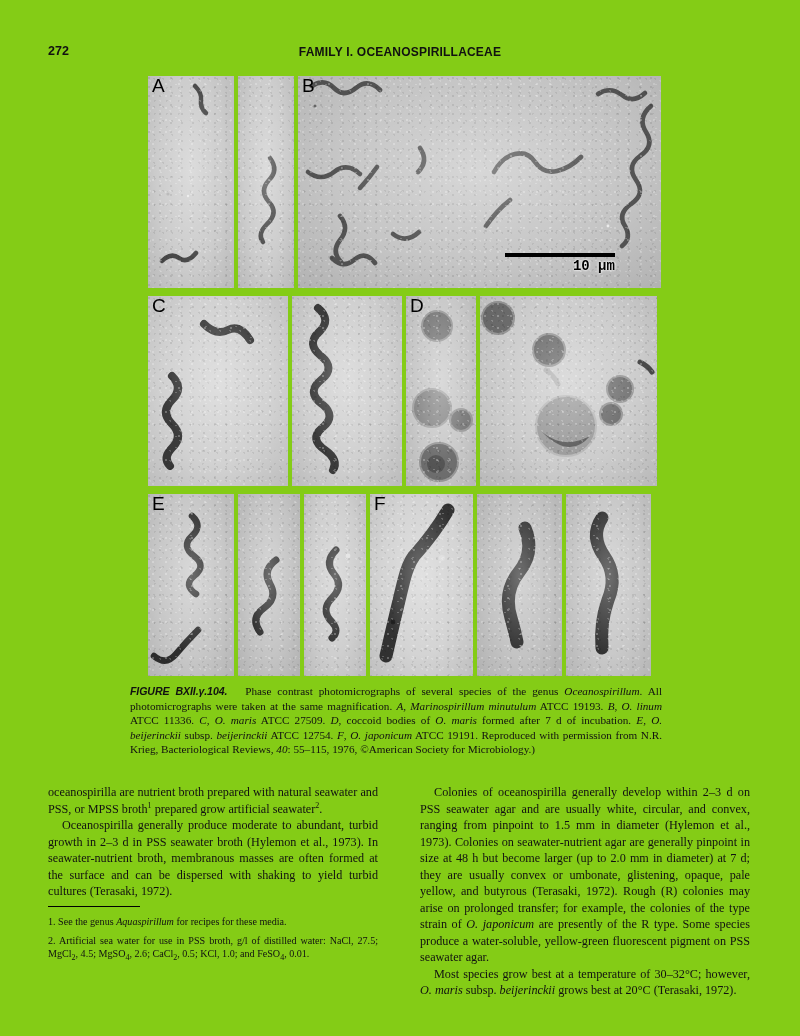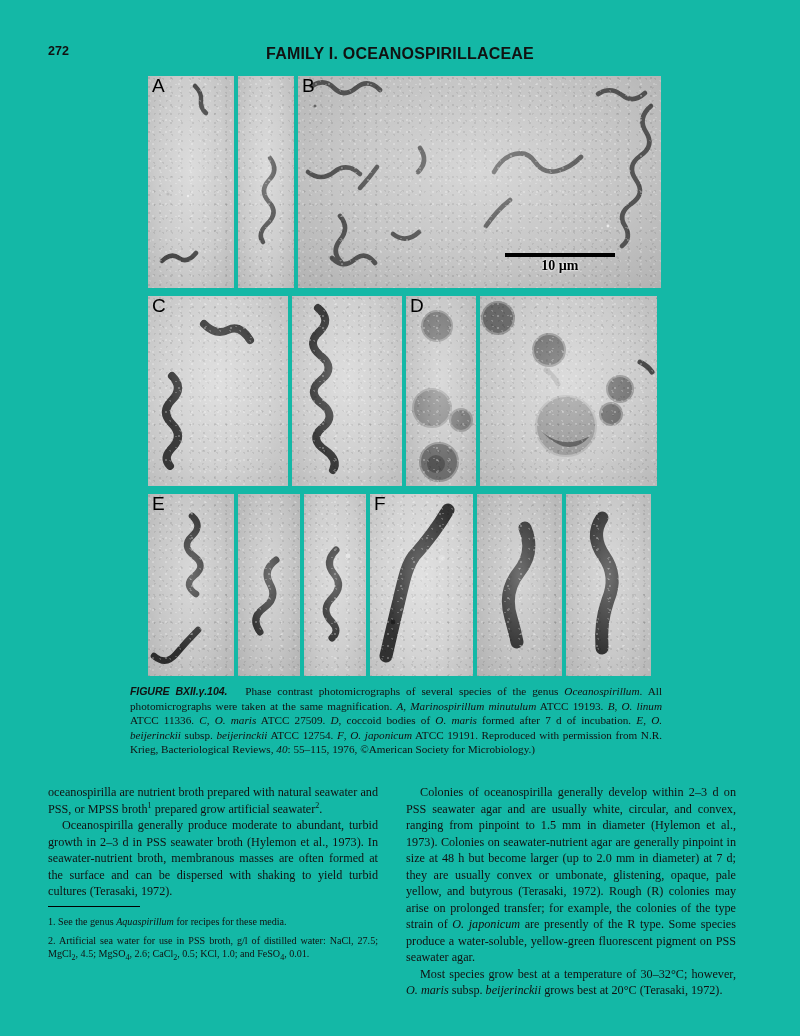--- a/index.html
+++ b/index.html
@@ -4,35 +4,35 @@
 <style>
   html,body{margin:0;padding:0;}
   body{
     width:800px;height:1036px;
     background:#ffffff;
     font-family:"Liberation Serif", serif;
     color:#111;
     position:relative;
     overflow:hidden;
   }
-  .page{position:absolute;inset:0;background:#14b8a6;}
+  .page{position:absolute;inset:0;background:#84cc16;}
 
   
   .runhead{
     position:absolute;left:0;right:0;top:44px;height:16px;
   }
   .folio{
     position:absolute;left:48px;top:0;
     font-family:"Liberation Sans", sans-serif;
     font-weight:bold;font-size:12.5px;letter-spacing:0px;
   }
   .runtitle{
     position:absolute;left:0;right:0;top:1px;text-align:center;
     font-family:"Liberation Sans", sans-serif;
-    font-weight:bold;font-size:16px;letter-spacing:.2px;
+    font-weight:bold;font-size:12px;letter-spacing:.2px;
   }
 
   
   .figure{position:absolute;left:148px;top:76px;width:513px;}
   .fig-row{display:flex;gap:4px;margin-bottom:8px;}
   .panel{position:relative;overflow:hidden;background:#c9c9c9;}
   .panel .plabel{
     position:absolute;left:4px;top:0px;z-index:6;
     font-family:"Liberation Sans", sans-serif;
     font-size:19px;font-weight:400;color:#000;
@@ -54,40 +54,40 @@
   .vign{
     position:absolute;inset:0;pointer-events:none;
     background:radial-gradient(ellipse at 50% 45%, rgba(255,255,255,.30) 0%, rgba(255,255,255,0) 55%, rgba(0,0,0,.10) 100%);
   }
   .scalebar{
     position:absolute;z-index:7;
     left:57%;bottom:14px;
   }
   .scalebar .bar{height:4px;background:#000;width:110px;}
   .scalebar .slabel{
-    margin-top:1px;text-align:center;width:110px;
-    font-family:Liberation Serif, serif;
+    margin-top:1px;text-align:right;width:110px;
+    font-family:Liberation Mono, monospace;
     font-weight:bold;font-size:14px;color:#000;
     text-shadow:0 0 2px #fff,0 0 3px #fff;
   }
 
   
   .caption{
     position:absolute;left:130px;top:684px;width:532px;
     font-size:11.2px;line-height:1.30;text-align:justify;
     font-family:"Liberation Serif", serif;
   }
   .caption b{font-family:"Liberation Sans", sans-serif;font-size:10.6px;letter-spacing:-.1px;font-style:italic;}
   .caption i{font-style:italic;}
 
   
   .cols{position:absolute;left:48px;top:784px;width:704px;}
   .col{position:absolute;top:0;width:330px;}
   .col.left{left:0;}
-  .col.right{left:358px;}
+  .col.right{left:372px;}
   .col p{
     margin:0;font-size:12.2px;line-height:1.355;
     text-align:justify;text-justify:inter-word;
     font-family:"Liberation Serif", serif;
   }
   .col p.ind{text-indent:14px;}
   .col p i{font-style:italic;}
   sup{font-size:8px;vertical-align:super;line-height:0;}
   sub{font-size:8px;vertical-align:sub;line-height:0;}
 

